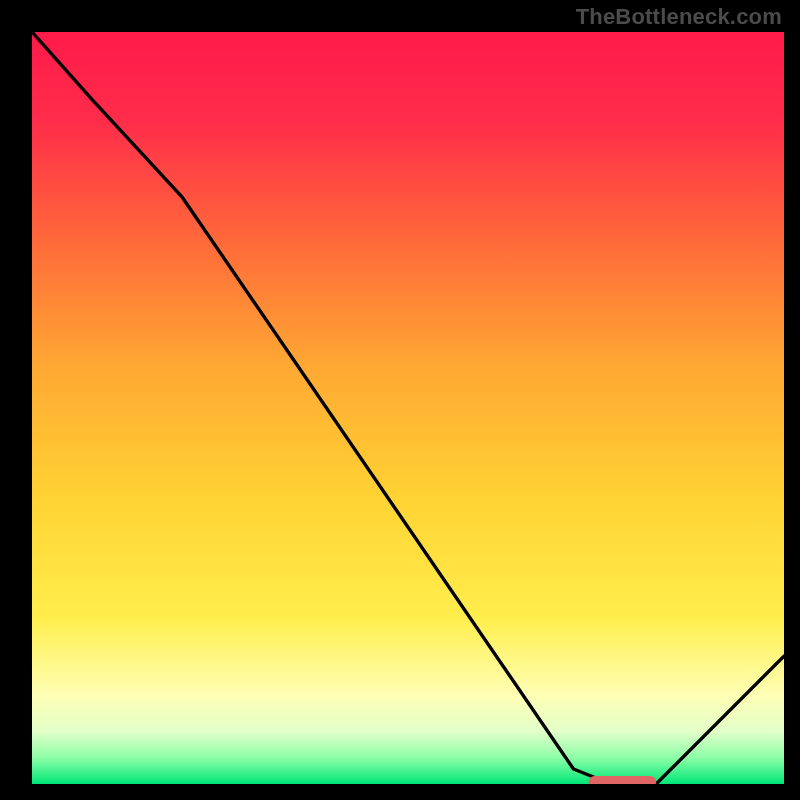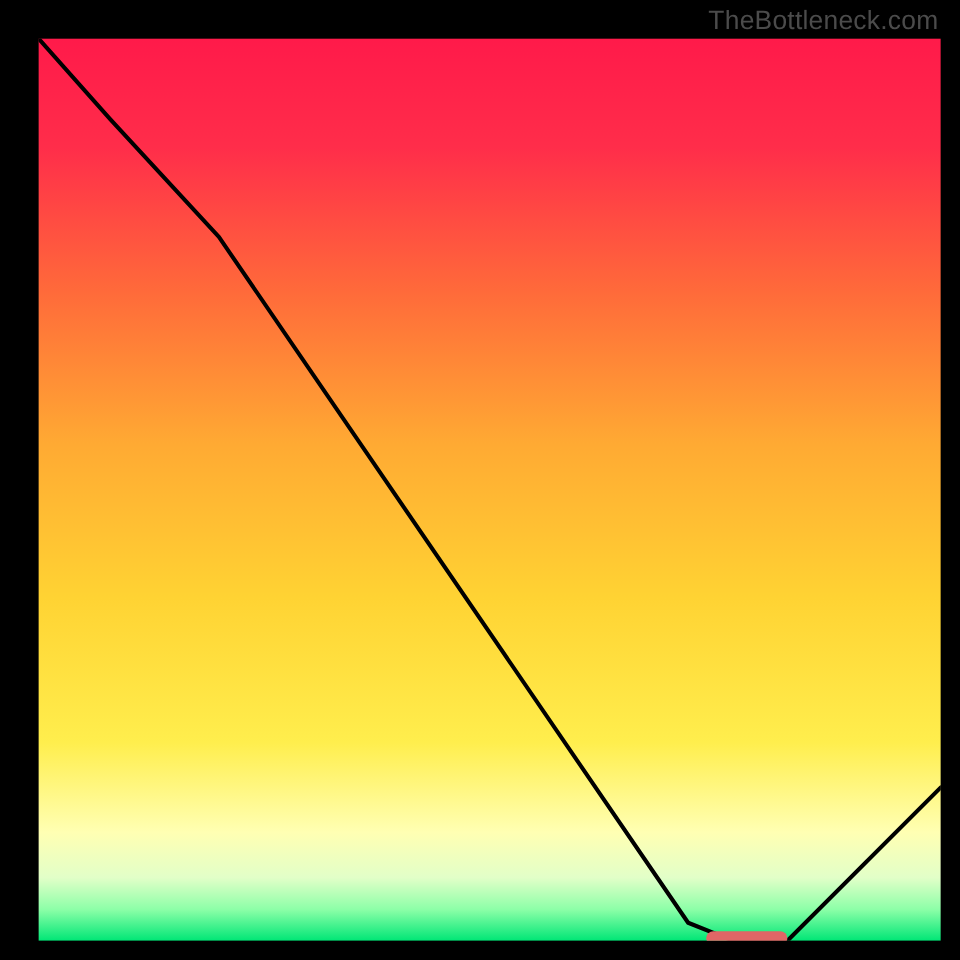--- a/index.html
+++ b/index.html
@@ -16,21 +16,21 @@
     width: 800px;
     height: 800px;
     background: #000;
   }
   .attribution {
     position: absolute;
     top: 4px;
     right: 18px;
     color: #4b4b4b;
     font-size: 22px;
-    font-weight: 400;
+    font-weight: 700;
     letter-spacing: 0.2px;
   }
   .plot-area {
     position: absolute;
     left: 32px;
     top: 32px;
     width: 752px;
     height: 752px;
   }
   .plot-area svg {

